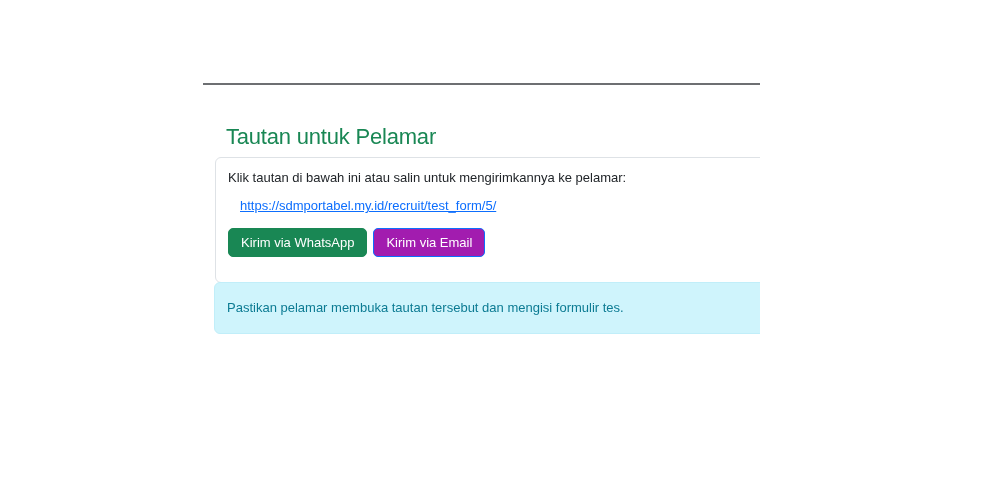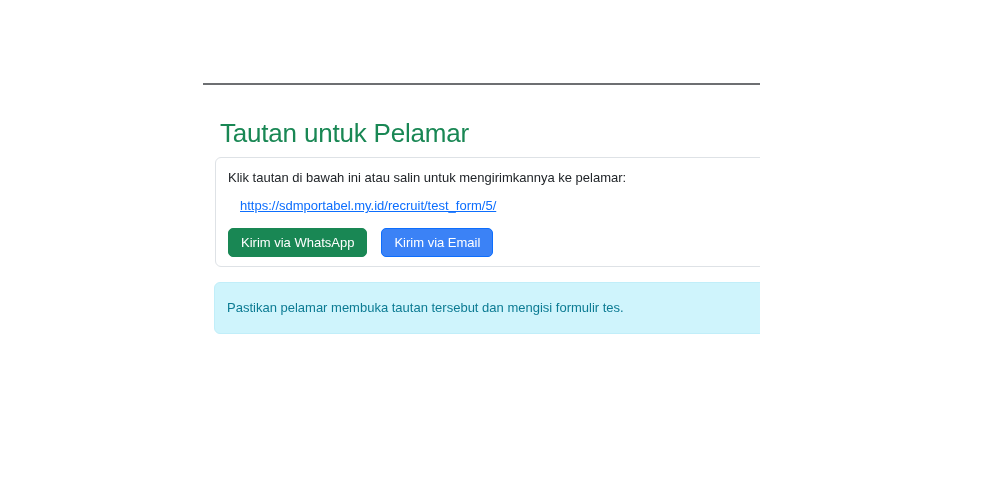--- a/index.html
+++ b/index.html
@@ -31,37 +31,37 @@
     left: 203px;
     top: 83px;
     width: 557px;
     height: 2px;
     background: #6d6f72;
   }
   .heading {
     position: absolute;
     left: 212px;
     top: 110px;
-    margin: 8px;
-    font-size: 26px;
+    margin: 14px;
+    font-size: 22px;
     font-weight: 400;
     letter-spacing: -0.2px;
     color: #198754;
     white-space: nowrap;
   }
   .card {
     position: absolute;
     left: 215px;
     top: 157px;
     width: 600px;
     box-sizing: border-box;
     background: #ffffff;
     border: 1px solid #dee2e6;
     border-radius: 6px;
-    padding: 10px 12px 9px 12px;
+    padding: 10px 12px 25px 12px;
   }
   .instruction {
     margin: 0 0 8px 0;
     font-size: 13px;
     line-height: 20px;
     color: #212529;
     white-space: nowrap;
   }
   .link-row {
     margin: 0 0 12px 0;
@@ -71,40 +71,40 @@
     line-height: 20px;
     color: #0d6efd;
     text-decoration: underline;
     cursor: pointer;
     white-space: nowrap;
     margin-left: 12px;
   }
   .btn-row {
     display: flex;
     align-items: center;
-    gap: 14px;
+    gap: 6px;
   }
   .btn {
     display: inline-block;
     font-family: "Liberation Sans", sans-serif;
     font-size: 13px;
     line-height: 13px;
     padding: 7px 12px;
     border-radius: 5px;
     border: 1px solid transparent;
     color: #ffffff;
     cursor: pointer;
     white-space: nowrap;
   }
   .btn-success {
     background: #198754;
     border-color: #198754;
   }
   .btn-primary {
-    background: #3b82f6;
+    background: #a21caf;
     border-color: #0d6efd;
   }
   .alert {
     position: absolute;
     left: 214px;
     top: 282px;
     width: 600px;
     box-sizing: border-box;
     background: #cff4fc;
     border: 1px solid #c1eef9;

